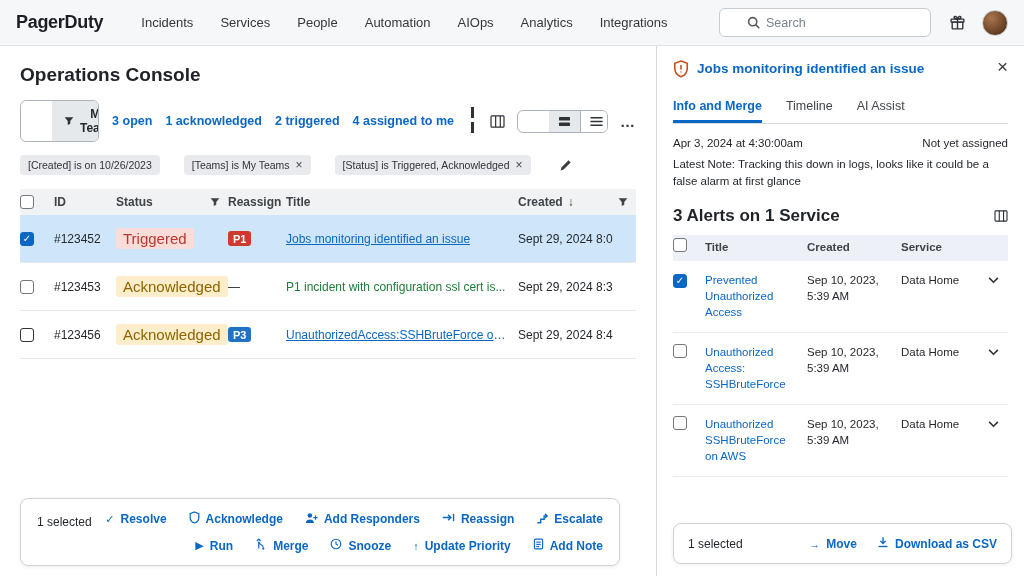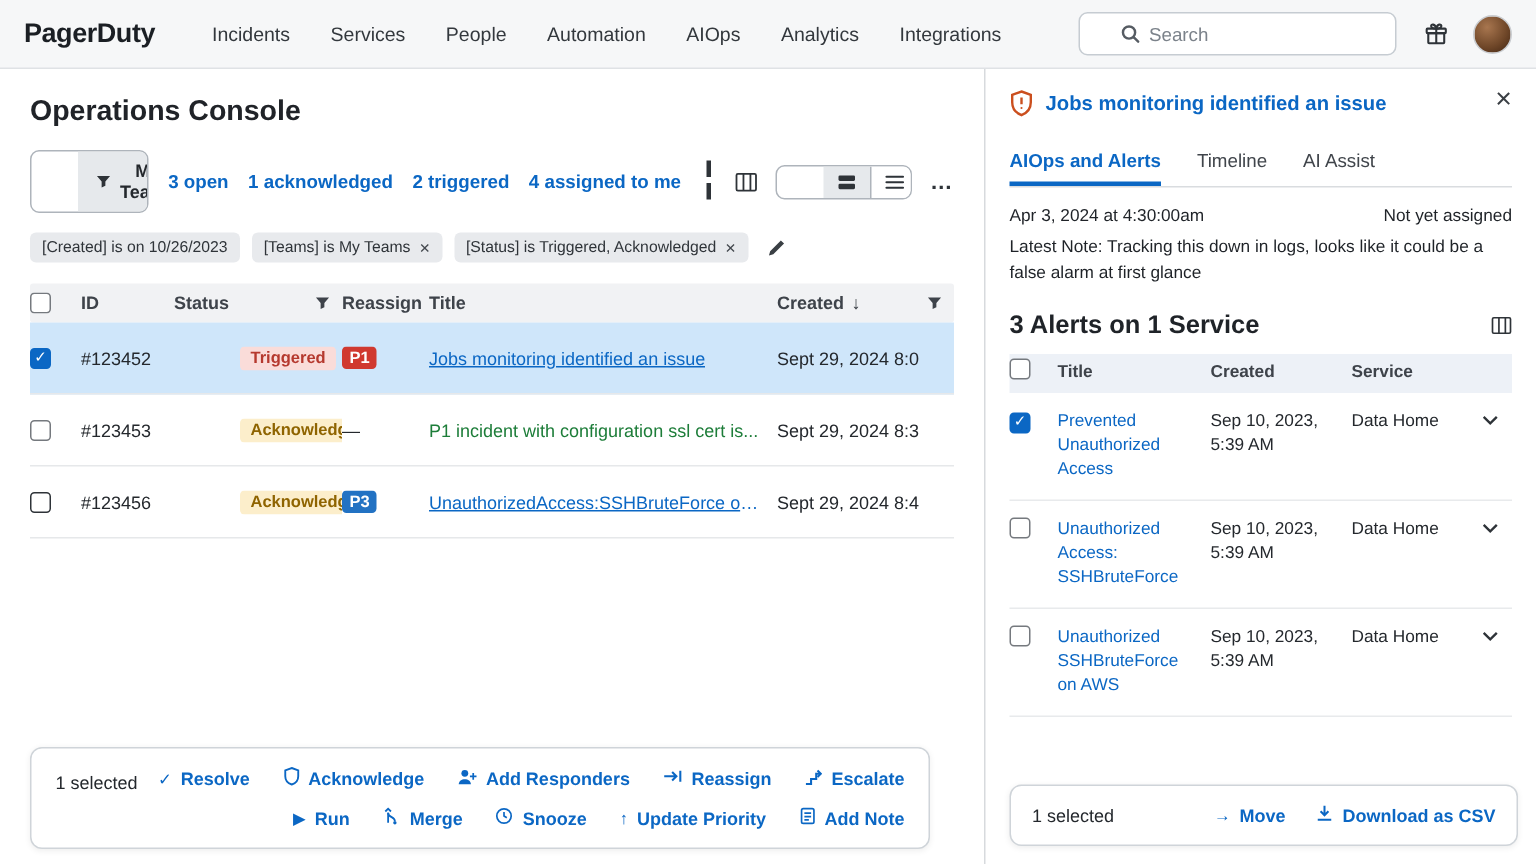--- a/index.html
+++ b/index.html
@@ -38,41 +38,41 @@
     font-size:12px; font-weight:700; color:#24282d; cursor:pointer; font-family:inherit; }
   .seg-btn + .seg-btn { border-left:1px solid #aeb4bb; }
   .seg-btn.active { background:#e6e9ec; }
   .quick-link { font-size:12.5px; font-weight:600; color:#0b67c4; text-decoration:none; cursor:pointer; white-space:nowrap; }
   .toolbar-right { display:flex; align-items:center; gap:12px; margin-left:auto; }
   .pause-bars i { display:inline-block; width:3px; height:11px; background:#2e3338; margin:0 1.5px; }
   .seg-mini .seg-btn { padding:5px 9px; }
   .ellipsis-btn { font-size:15px; font-weight:700; letter-spacing:1px; color:#2e3338; }
 
   
-  .chips { display:flex; align-items:center; gap:8px; margin-top:13px; }
+  .chips { display:flex; align-items:center; gap:24px; margin-top:13px; }
   .chip { display:inline-flex; align-items:center; gap:6px; background:#e8eaed; border-radius:4px;
     padding:4px 8px; font-size:10.5px; color:#2f3439; cursor:pointer; white-space:nowrap; }
   .chip-x { background:none; border:none; font-size:12px; line-height:10px; color:#44494f; cursor:pointer; padding:0; font-family:inherit; }
 
   
   .ops-table { margin-top:14px; width:100%; font-size:12px; }
   .t-head, .t-row { display:grid; grid-template-columns:34px 62px 112px 58px 1fr 118px; align-items:center; }
   .t-head { background:#f1f2f4; height:26px; font-weight:700; color:#3e434a; border-radius:2px; }
   .t-row { height:48px; border-bottom:1px solid #e6e8ea; cursor:pointer; }
   .t-row.selected { background:#cfe6fa; }
   .cell { padding-right:8px; overflow:hidden; white-space:nowrap; display:flex; align-items:center; gap:5px; }
   .cell.center { justify-content:flex-start; }
   .hdr-flex { display:flex; align-items:center; width:100%; }
   .hdr-flex .spacer { flex:1; }
   .checkbox { width:14px; height:14px; border:1.5px solid #75797e; border-radius:3px; background:#fff;
     display:inline-flex; align-items:center; justify-content:center; cursor:pointer; flex:0 0 14px; }
   .checkbox.dark { border-color:#2e3338; }
   .checkbox.checked { background:#0b67c4; border-color:#0b67c4; }
   .checkbox.checked::after { content:"✓"; color:#fff; font-size:10px; font-weight:700; line-height:1; }
-  .badge { padding:2px 7px; border-radius:3px; font-size:11px; font-weight:700;margin-left:44px; }
+  .badge { padding:2px 7px; border-radius:3px; font-size:15px; font-weight:400; }
   .badge.triggered { background:#fadcd9; color:#b5392e; }
   .badge.acknowledged { background:#fceecb; color:#8f6400; }
   .pri { padding:1.5px 5px; border-radius:3px; font-size:11px; font-weight:700; color:#fff; }
   .pri.p1 { background:#d0392f; }
   .pri.p3 { background:#2272c3; }
   .t-link { color:#0b67c4; text-decoration:underline; overflow:hidden; text-overflow:ellipsis; white-space:nowrap; cursor:pointer; }
   .t-link.green { color:#1d7d39; text-decoration:none; }
   .funnel { color:#3e434a; display:inline-flex; }
 
   
@@ -382,21 +382,21 @@
               <path d="M8 1l6.2 2.2v5C14.2 12.4 11.6 15.4 8 16.8 4.4 15.4 1.8 12.4 1.8 8.2v-5L8 1z"></path>
               <line x1="8" y1="5" x2="8" y2="9.5"></line>
               <circle cx="8" cy="12" r="0.7" fill="#cb4f1e" stroke="none"></circle>
             </svg>
         </span>
         <a class="dp-title">Jobs monitoring identified an issue</a>
         <button class="icon-btn dp-close">×</button>
       </div>
 
       <div class="dp-tabs">
-        <div class="dp-tab active">AIOps and Alerts</div>
+        <div class="dp-tab active">Info and Merge</div>
         <div class="dp-tab">Timeline</div>
         <div class="dp-tab">AI Assist</div>
       </div>
 
       <div class="dp-meta">
         <span>Apr 3, 2024 at 4:30:00am</span>
         <span>Not yet assigned</span>
       </div>
 
       <p class="dp-note">Latest Note: Tracking this down in logs, looks like it could be a false alarm at first glance</p>

